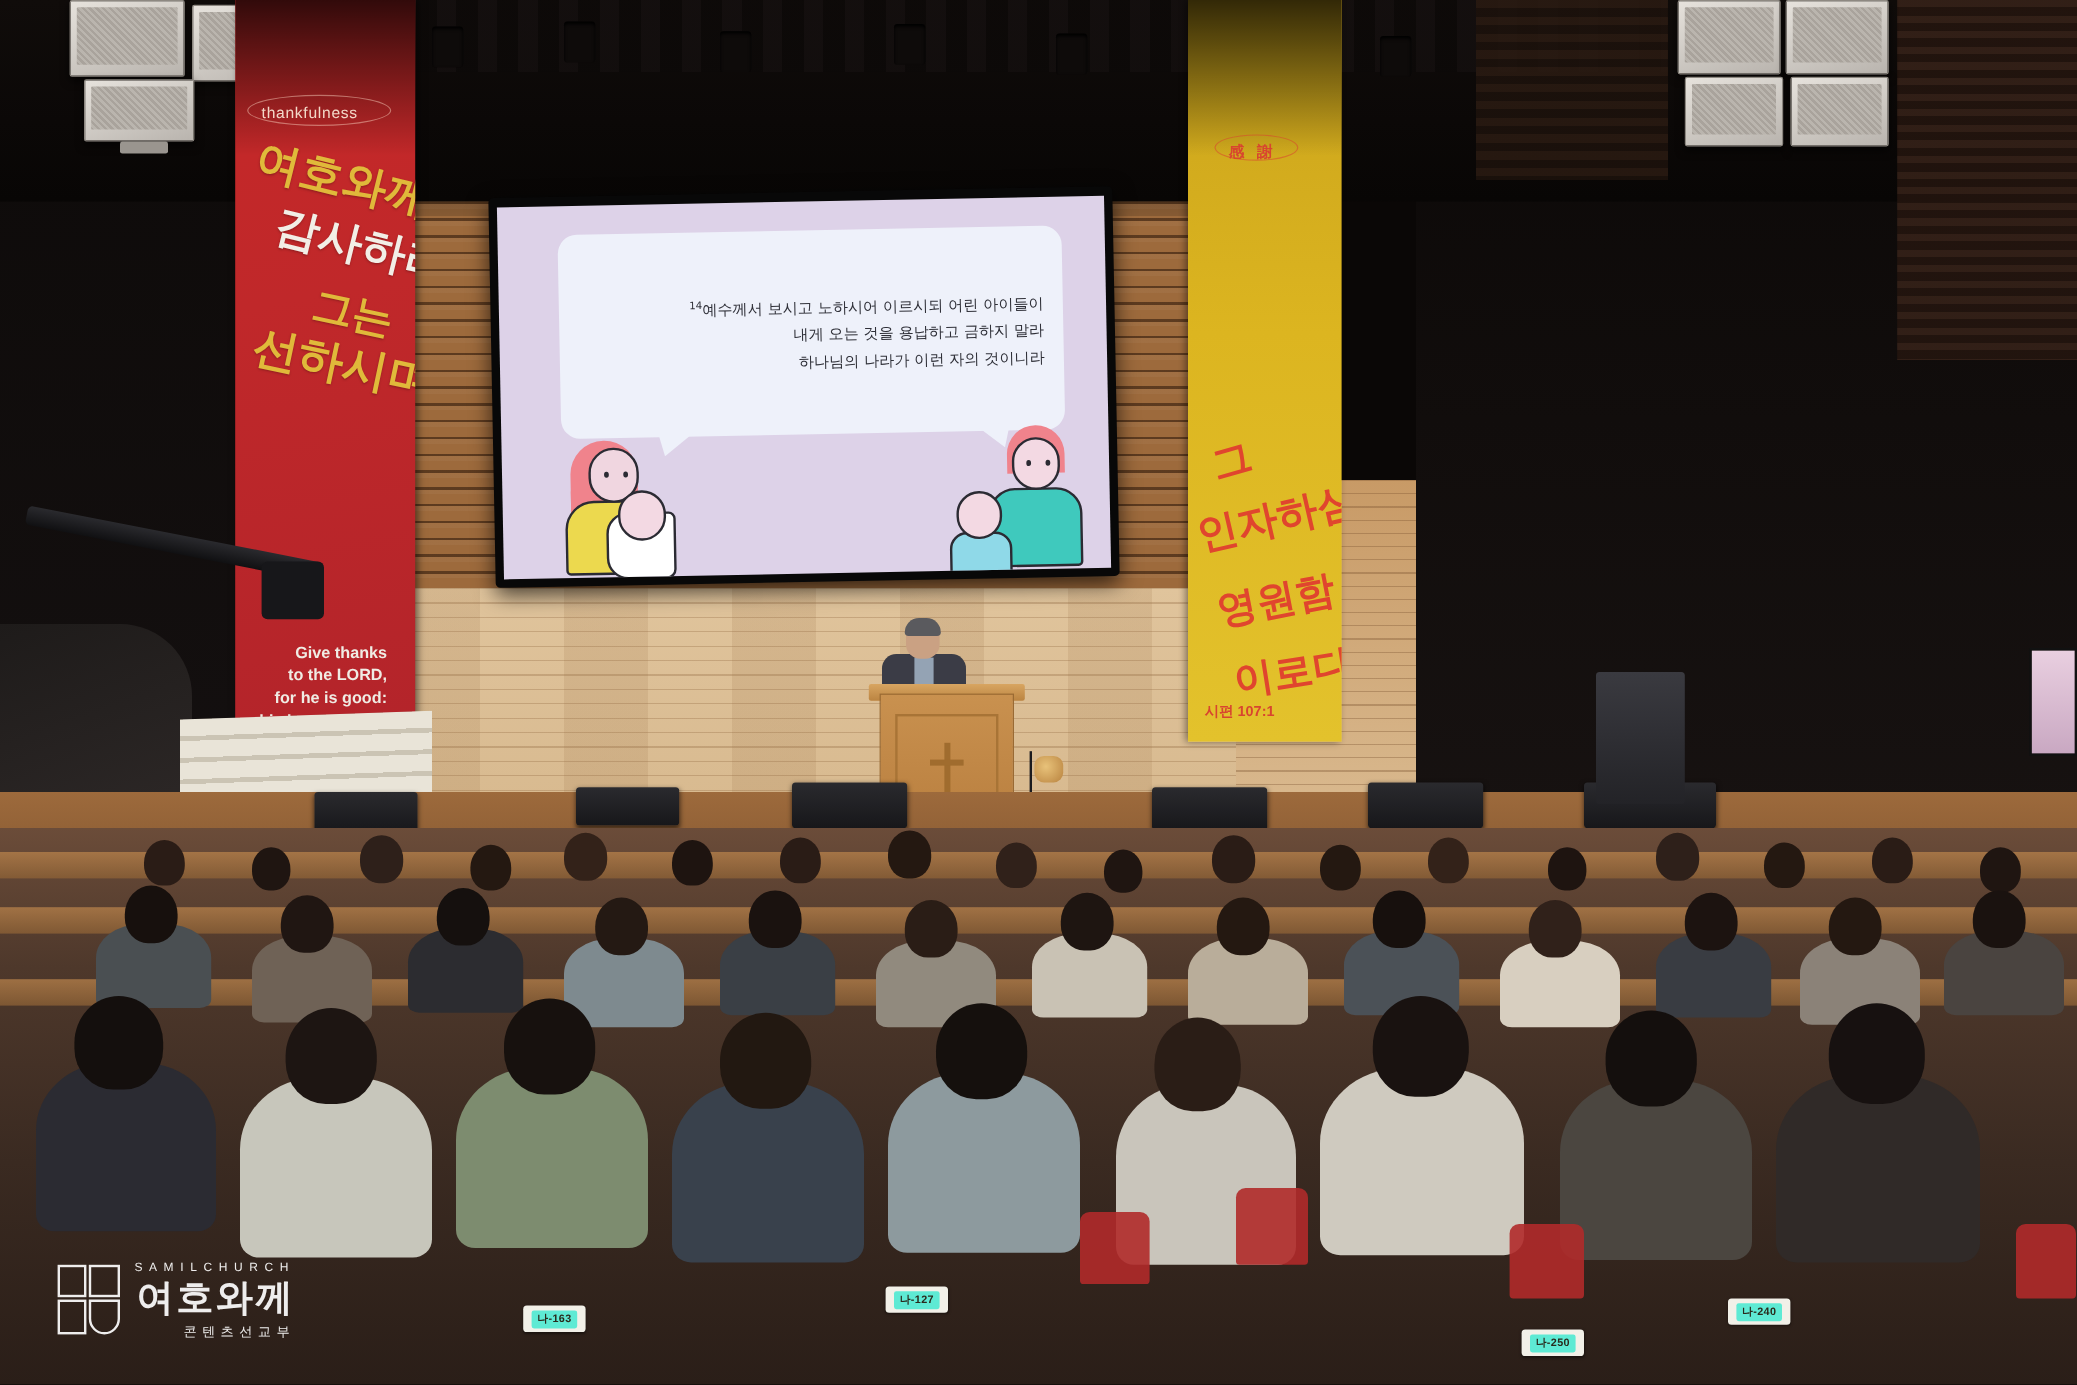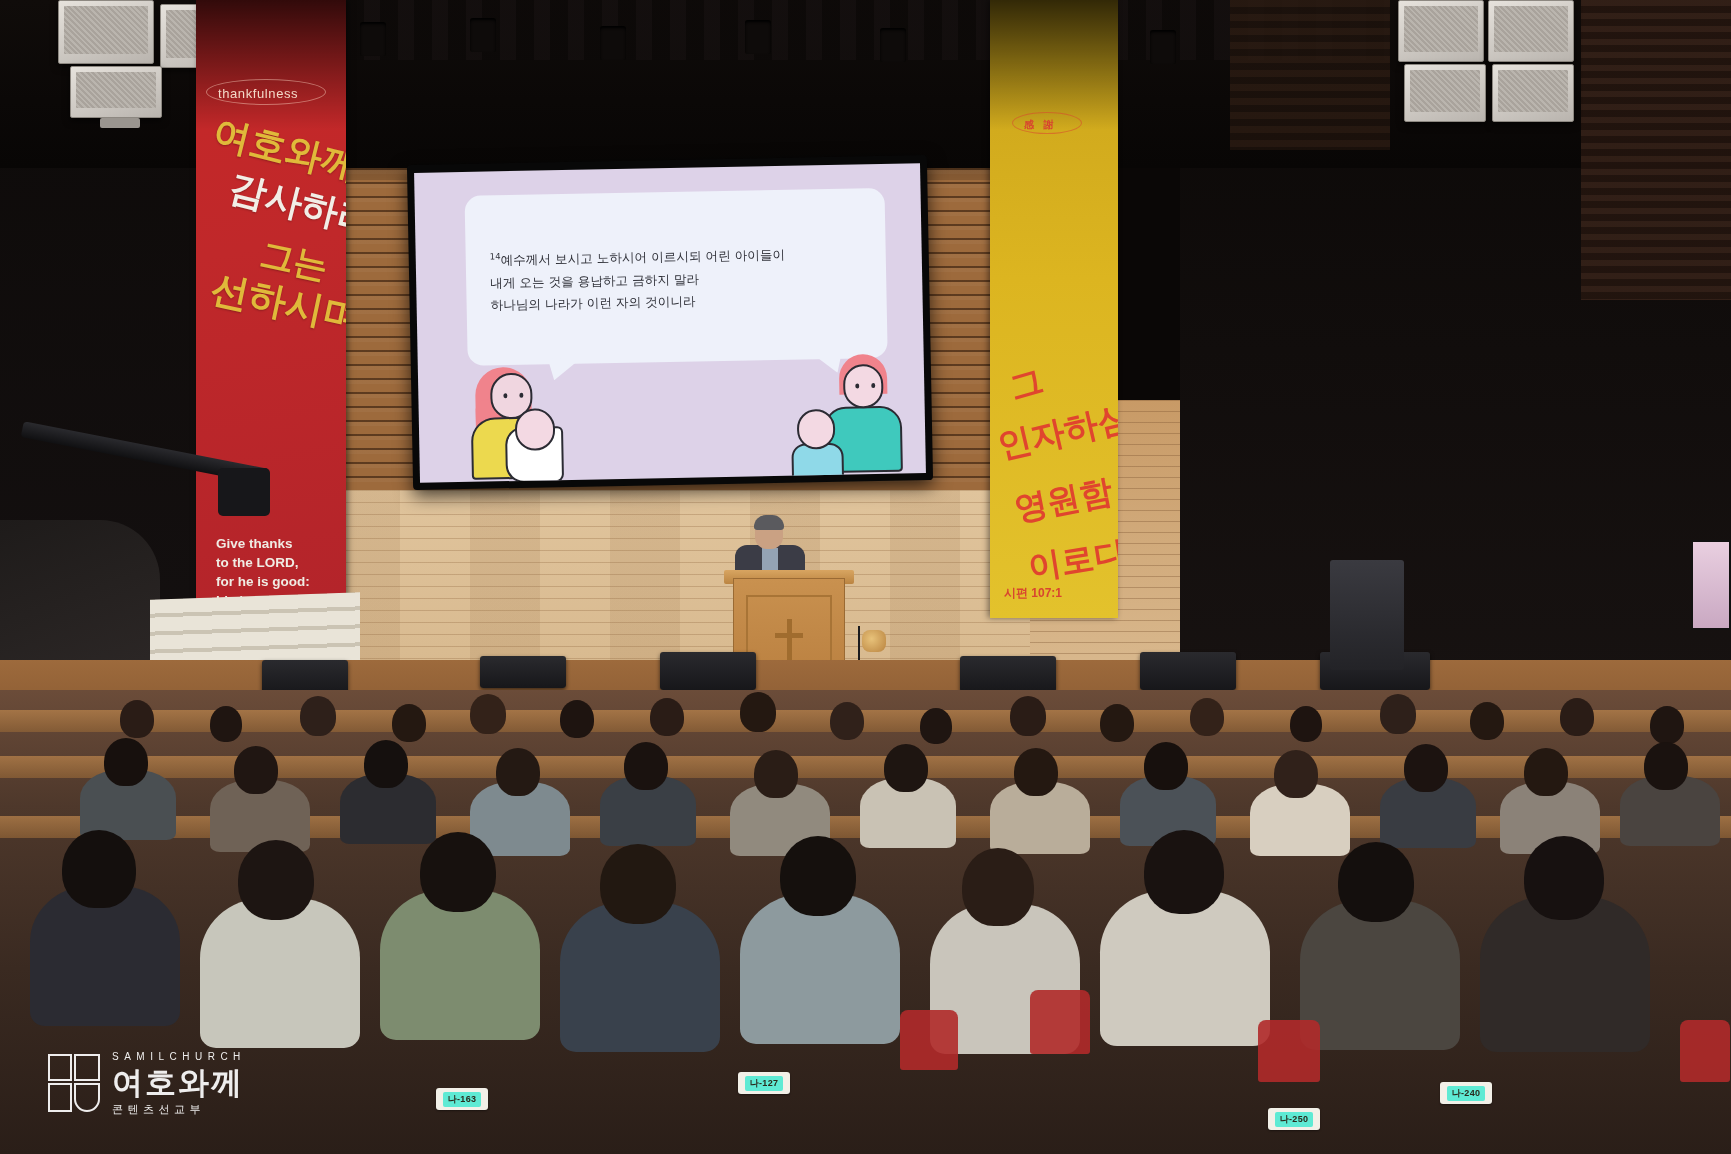--- a/index.html
+++ b/index.html
@@ -1,18 +1,18 @@
 <!DOCTYPE html>
 <html><head>
 <meta charset="utf-8">
 <style>
   html,body{margin:0;padding:0;background:#000;}
   *{box-sizing:border-box;}
   .stage{position:relative;width:1731px;height:1154px;overflow:hidden;
-         font-family:"Liberation Sans","DejaVu Sans",sans-serif;background:#0a0706;}
+         font-family:"Liberation Sans","DejaVu Sans",sans-serif;background:#0a0706;text-align:right;}
 
   
   .ceiling{position:absolute;left:0;top:0;width:1731px;height:168px;
            background:linear-gradient(180deg,#100c0a 0%,#0b0807 60%,#080605 100%);}
   .ceiling-grid{position:absolute;left:330px;top:0;width:1060px;height:60px;
     background:repeating-linear-gradient(90deg,#151010 0 16px,#0c0908 16px 34px);opacity:.7;}
   .rig-light{position:absolute;width:26px;height:34px;background:#0e0b0a;border-radius:3px;
     box-shadow:0 2px 3px #000 inset;}
   .wood-strip-top{position:absolute;left:1230px;top:0;width:160px;height:150px;
     background:repeating-linear-gradient(180deg,#2b1b12 0 7px,#1d120c 7px 14px);opacity:.85;}
@@ -79,21 +79,21 @@
   .kline.white{color:#f2eee6;}
   .k1{left:16px;top:125px;font-size:37px;transform:rotate(14deg);}
   .k2{left:32px;top:180px;font-size:37px;transform:rotate(14deg);}
   .k3{left:64px;top:238px;font-size:34px;transform:rotate(12deg);}
   .k4{left:14px;top:278px;font-size:38px;transform:rotate(12deg);}
   .eng{position:absolute;left:20px;top:534px;color:#f0ece4;font-size:13.5px;
     font-weight:700;line-height:1.42;}
 
   .ykline{position:absolute;color:#e0452e;font-weight:700;white-space:nowrap;
     font-family:"DejaVu Sans",sans-serif;}
-  .y0{left:34px;top:118px;font-size:10px;color:#d8452f;letter-spacing:3px;}
+  .y0{left:34px;top:118px;font-size:13px;color:#d8452f;letter-spacing:3px;}
   .y-oval{position:absolute;left:22px;top:112px;width:70px;height:22px;
     border:1px solid rgba(216,69,47,.55);border-radius:50%;}
   .y1{left:20px;top:362px;font-size:33px;transform:rotate(-16deg);}
   .y2{left:6px;top:405px;font-size:34px;transform:rotate(-13deg);}
   .y3{left:24px;top:478px;font-size:33px;transform:rotate(-11deg);}
   .y4{left:38px;top:538px;font-size:33px;transform:rotate(-9deg);}
   .yref{position:absolute;left:14px;top:585px;color:#d8452f;font-size:12px;font-weight:700;}
 
   
   .screen-frame{position:absolute;left:410px;top:160px;width:520px;height:325px;

